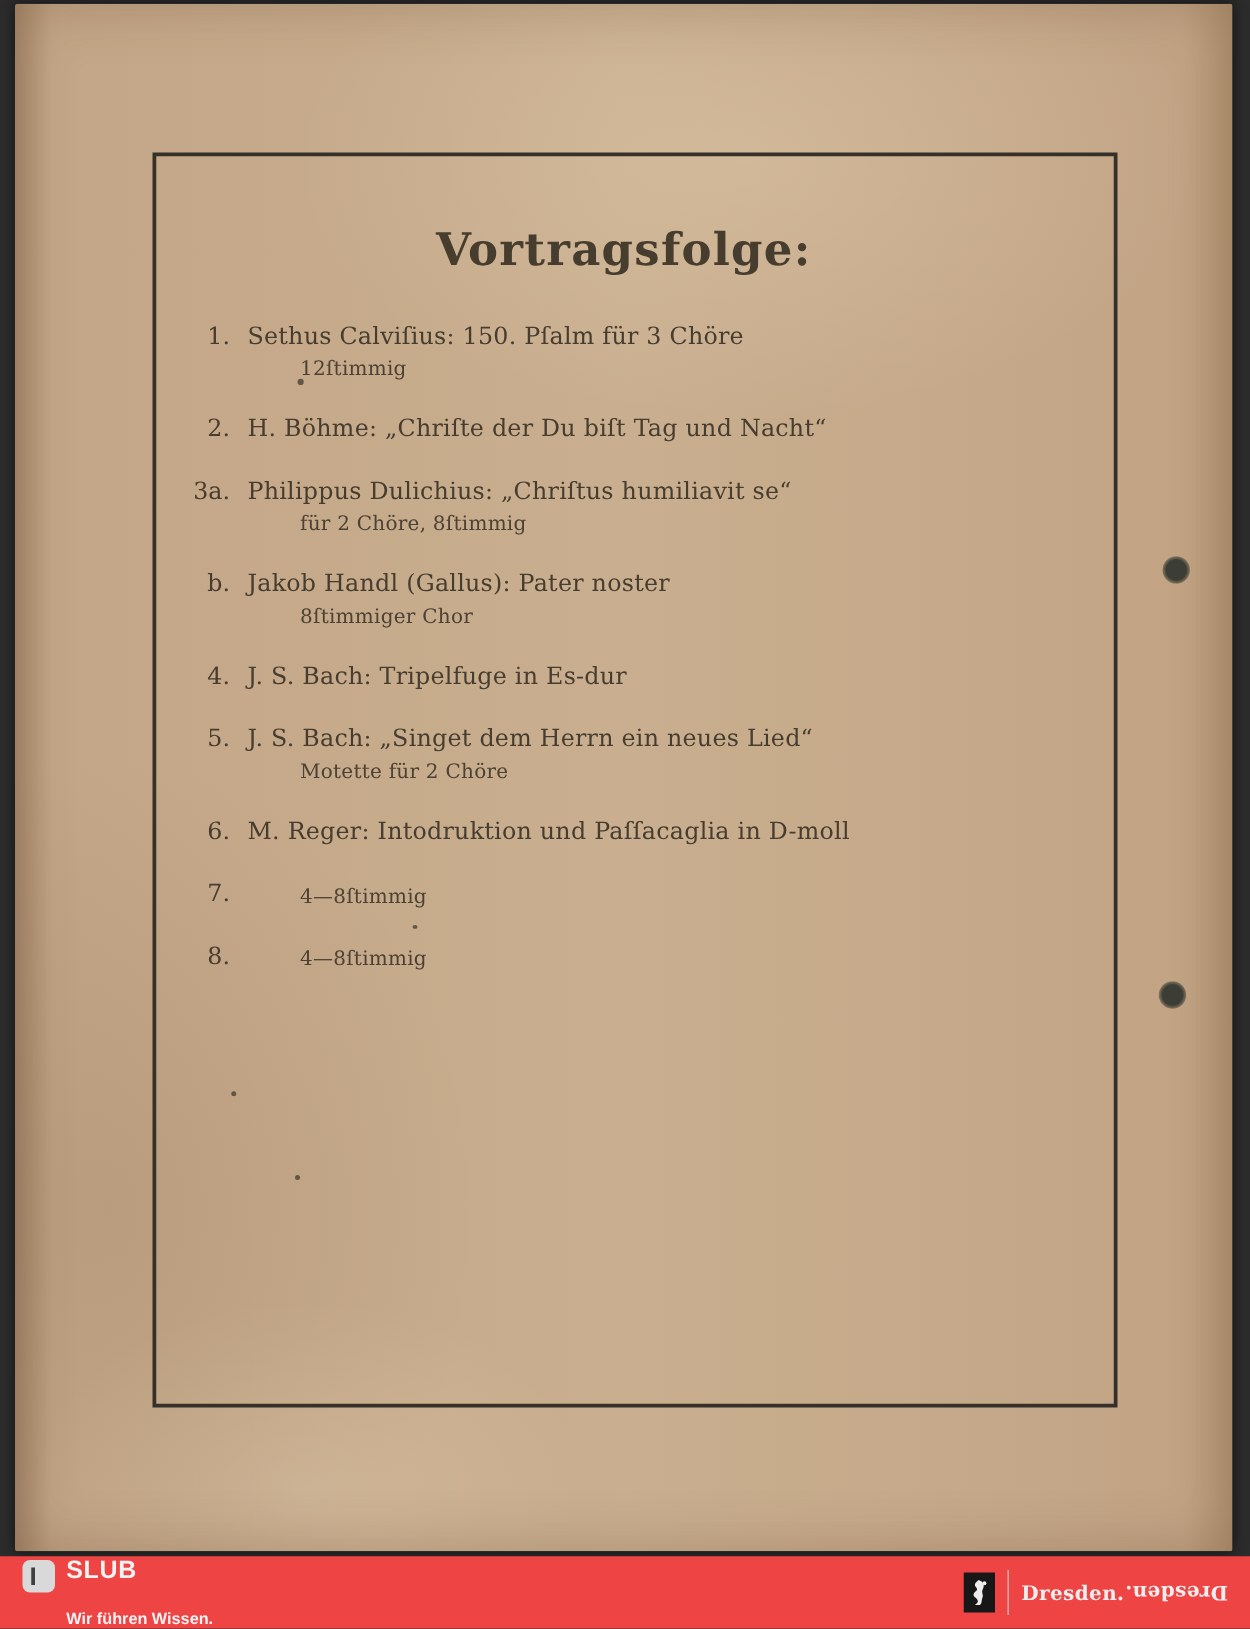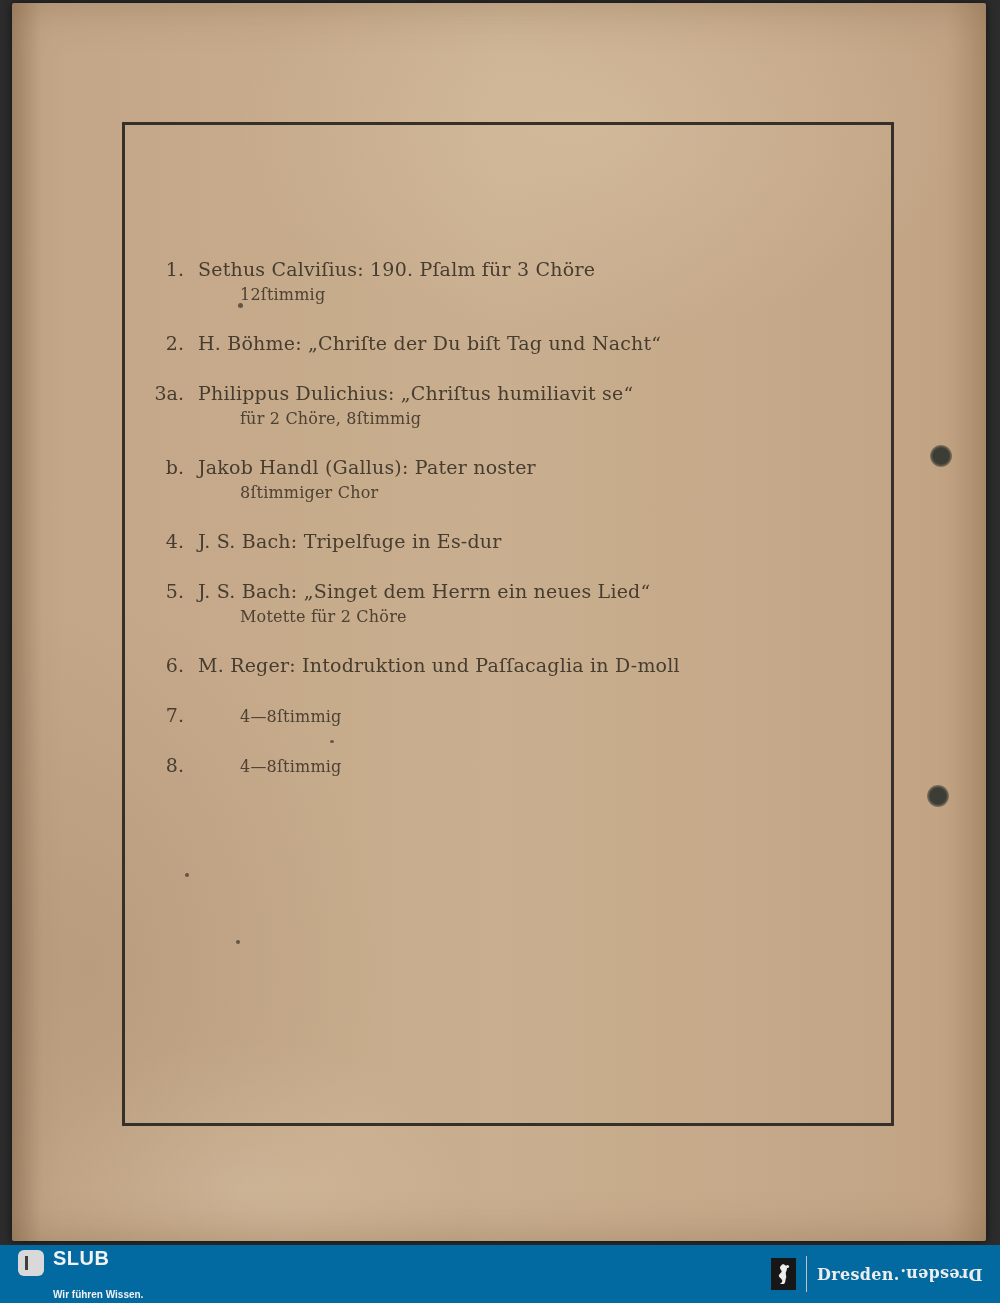--- a/index.html
+++ b/index.html
@@ -62,41 +62,41 @@
   .hole-bottom { left:915px; top:782px; }
   .speck { position:absolute; border-radius:50%; background:#4a4236; opacity:0.8; }
   .speck-1 { left:226px; top:300px; width:5px; height:5px; }
   .speck-2 { left:318px; top:737px; width:4px; height:3px; }
   .speck-3 { left:173px; top:870px; width:4px; height:4px; }
   .speck-4 { left:224px; top:937px; width:4px; height:4px; }
 
   
   .footer {
     position:absolute; left:0; bottom:0; width:100%; height:58px;
-    background:#0369a1;
+    background:#ef4444;
     display:flex; align-items:center; justify-content:space-between;
     padding:0 18px; box-sizing:border-box;
     font-family:"Liberation Sans", sans-serif;
   }
   .footer-left { display:flex; align-items:flex-start; gap:9px; }
   .slub-logo {
     width:26px; height:26px; margin-top:2px;
     background:#d9d9d9; border-radius:6px;
     position:relative; cursor:pointer;
   }
   .slub-logo::after {
     content:""; position:absolute; left:7px; top:6px; width:0; height:14px;
     border-left:3px solid #3f3f3f;
   }
   .slub-text { display:flex; flex-direction:column; }
   .slub-name {
     color:#f2f2f2; font-weight:bold; font-size:20px;
     letter-spacing:0.5px; line-height:21px; cursor:pointer;
   }
-  .slub-tagline { color:#f2f2f2; font-weight:bold; font-size:10px; margin-top:20px;text-align:center; }
+  .slub-tagline { color:#f2f2f2; font-weight:bold; font-size:13px; margin-top:20px;text-align:center; }
 
   .footer-right { display:flex; align-items:center; gap:10px; }
   .crest {
     width:25px; height:32px; background:#171717;
     display:flex; align-items:center; justify-content:center; cursor:pointer;
   }
   .v-divider { width:1px; height:36px; background:#c2c2c2; }
   .dresden {
     display:flex; flex-direction:row; justify-content:center;
     font-family:"DejaVu Serif", serif;
@@ -108,27 +108,28 @@
   .dresden-line.flipped { transform:rotate(180deg); }
 </style>
 </head>
 <body>
 
 <div class="stage">
 
   <div class="paper">
     <div class="frame"></div>
 
+    <h1 class="title">Vortragsfolge:</h1>
 
     <div class="prog">
 
       <div class="prog-item">
         <div class="num">1.</div>
         <div class="item-body">
-          <div class="line">Sethus Calviſius: 190. Pſalm für 3 Chöre</div>
+          <div class="line">Sethus Calviſius: 150. Pſalm für 3 Chöre</div>
           <div class="sub">12ſtimmig</div>
         </div>
       </div>
 
       <div class="prog-item">
         <div class="num">2.</div>
         <div class="item-body">
           <div class="line">H. Böhme: „Chriſte der Du biſt Tag und Nacht“</div>
 
         </div>

